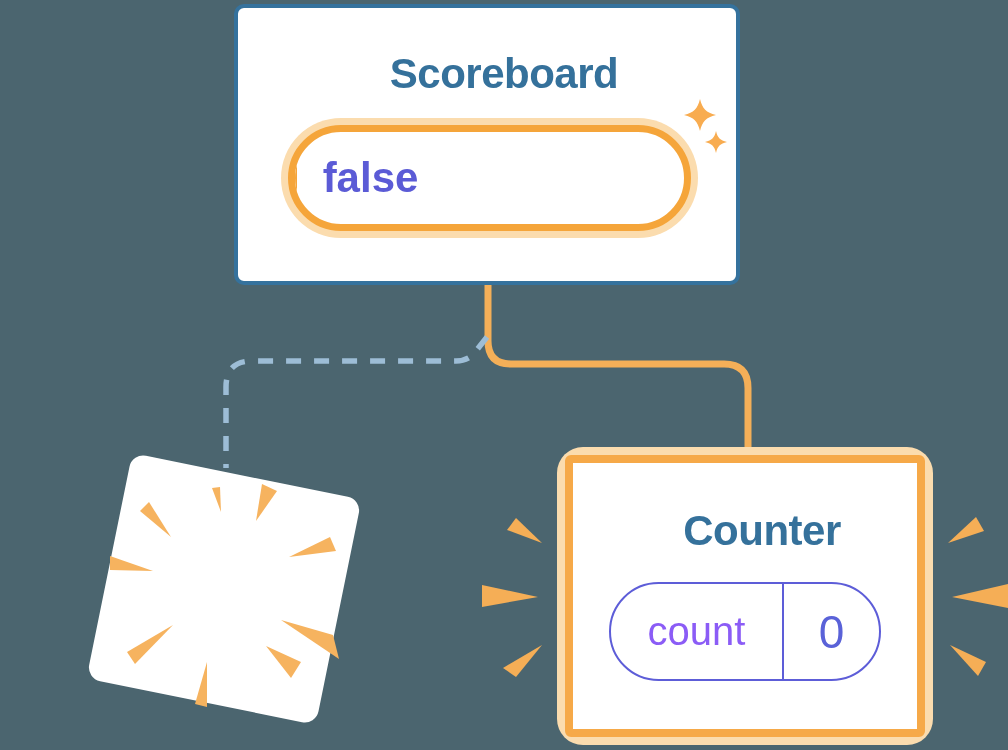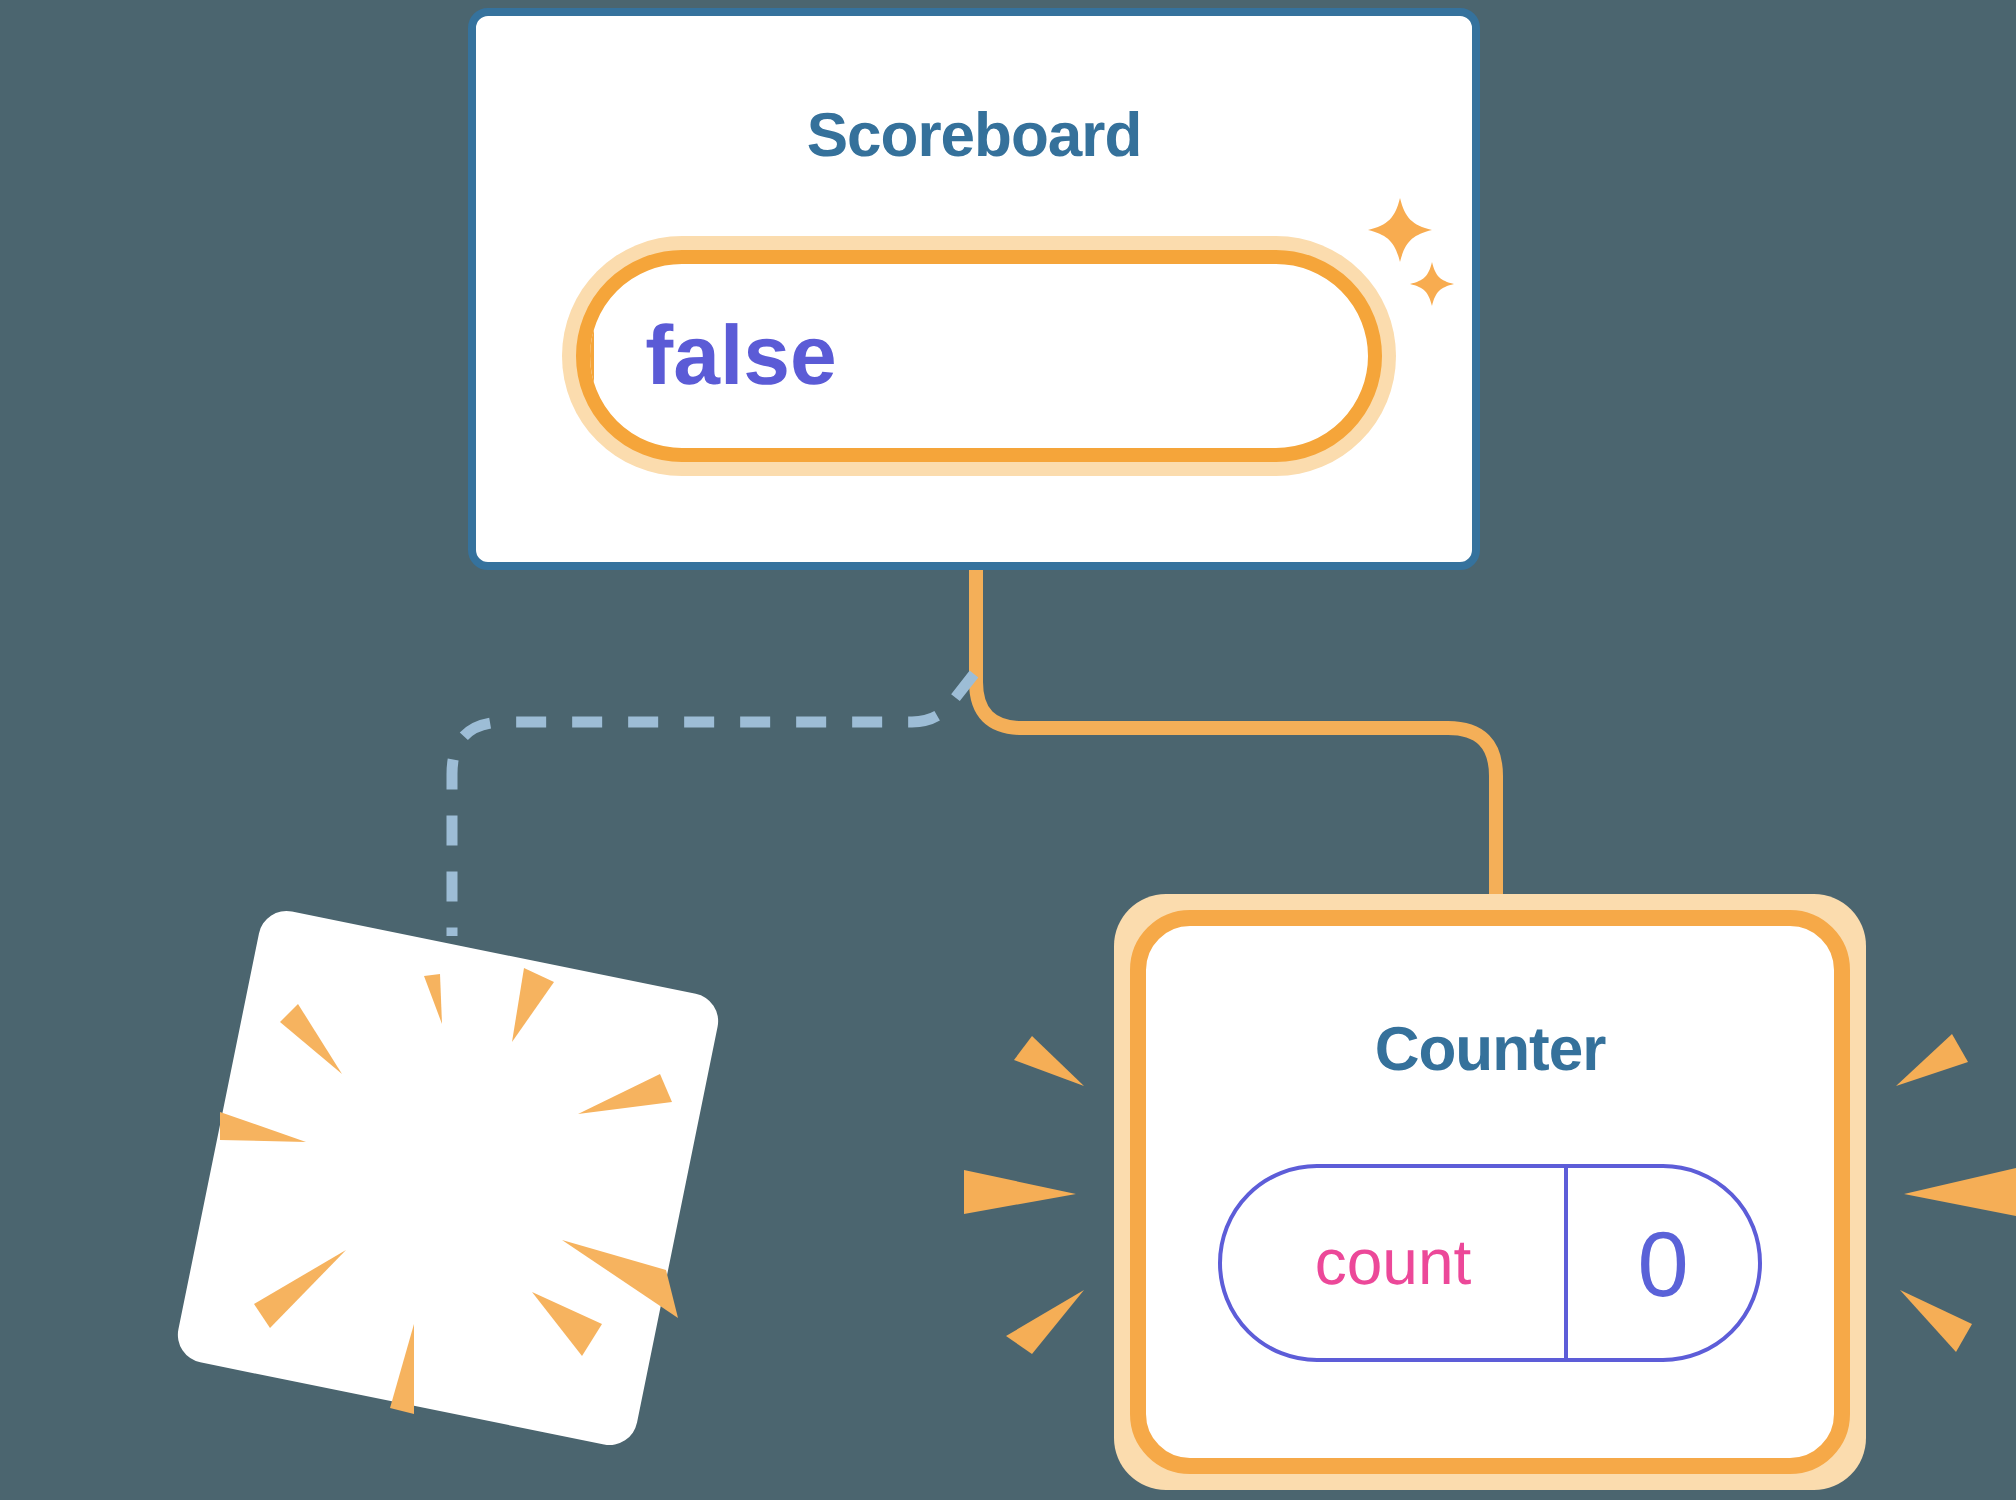--- a/index.html
+++ b/index.html
@@ -30,24 +30,25 @@
     background: #ffffff;
     border: 4px solid #35729D;
     border-radius: 10px;
     z-index: 2;
   }
   .card-title {
     position: absolute;
     left: 0; top: 42px;
     width: 100%;
     text-align: center;
-    font-size: 31px;
+    font-size: 42px;
     font-weight: 600;
     letter-spacing: -0.5px;
     color: #35719B;
+    padding-left: 17px;
   }
 
   .pill-outer {
     position: absolute;
     left: 43px; top: 110px;
     width: 417px; height: 120px;
     box-sizing: border-box;
     background: #FBDCAE;
     border-radius: 60px;
     padding: 7px;
@@ -105,41 +106,41 @@
     border-radius: 26px;
     padding: 8px;
     z-index: 2;
   }
   .counter-main {
     position: relative;
     height: 100%;
     box-sizing: border-box;
     background: #ffffff;
     border: 8px solid #F6A948;
-    border-radius: 30px;
+    border-radius: 6px;
   }
   .counter-main .card-title { top: 44px; }
 
   .counter-pill {
     position: absolute;
     left: 36px; top: 119px;
     width: 272px; height: 99px;
     box-sizing: border-box;
     border: 2px solid #5D5DD8;
     border-radius: 50px;
     background: #ffffff;
     display: flex;
     align-items: stretch;
     overflow: hidden;
   }
   .counter-pill .pill-key {
     width: 171px;
     flex: none;
-    font-size: 32px;
-    color: #ec4899;
+    font-size: 40px;
+    color: #8b5cf6;
   }
   .counter-pill .pill-div { background: #5D5DD8; }
   .counter-pill .pill-value {
     flex: 1;
     width: auto;
     font-size: 46px;
     font-weight: 400;
     color: #5A62D8;
   }
 </style>

